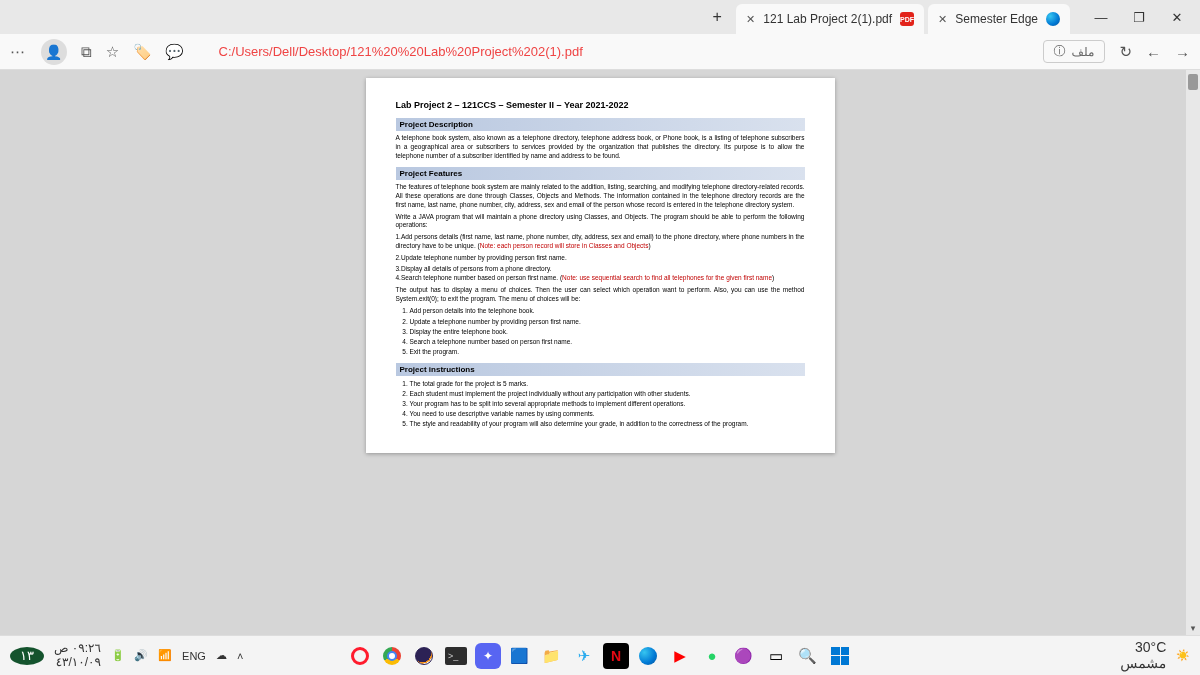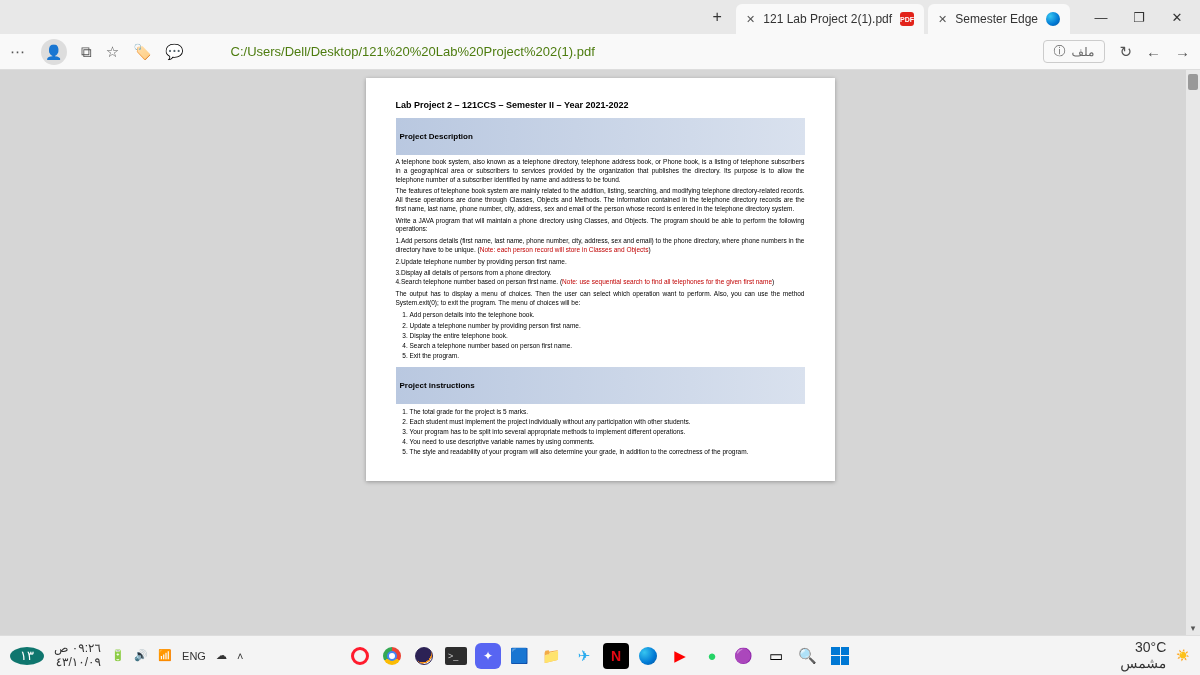--- a/index.html
+++ b/index.html
@@ -12,50 +12,50 @@
 .tab .x { font-size:11px; color:#555; }
 .tab.pdf { background:#f9f9f9; }
 .favicon { width:14px; height:14px; border-radius:3px; display:inline-block; }
 .edge-icon { background:radial-gradient(circle at 30% 30%, #36c5f0 0%, #0078d4 60%, #0b5394 100%); border-radius:50%; }
 .pdf-icon { background:#e2231a; color:#fff; font-size:7px; font-weight:bold; display:flex; align-items:center; justify-content:center; }
 .new-tab { display:flex; align-items:center; justify-content:center; width:30px; font-size:16px; color:#333; }
 
 
 .addr-bar { height:36px; background:#f9f9f9; display:flex; align-items:center; flex-direction:row-reverse; padding:0 10px; gap:14px; border-bottom:1px solid #ddd; }
 .addr-bar .icon { color:#555; font-size:15px; }
-.addr-text { flex:0 1 auto; font-size:13px; color:#4d7c0f; margin-right:auto; margin-left:32px; }
+.addr-text { flex:0 1 auto; font-size:13px; color:#ef4444; margin-right:auto; margin-left:20px; }
 .file-chip { font-size:12px; color:#666; border:1px solid #ccc; border-radius:4px; padding:2px 10px; display:flex; align-items:center; gap:6px; }
 .avatar { width:26px; height:26px; background:#ddd; border-radius:50%; display:flex; align-items:center; justify-content:center; color:#888; font-size:14px; }
 .dots { font-size:16px; letter-spacing:2px; }
 
 
 .viewport { position:absolute; top:70px; left:0; right:0; bottom:40px; background:#d6d6d6; overflow:hidden; }
 .scroll-track { position:absolute; right:0; top:0; bottom:0; width:14px; background:#e8e8e8; }
 .scroll-thumb { position:absolute; right:2px; top:4px; width:10px; height:16px; background:#999; border-radius:2px; }
 .scroll-arrow { position:absolute; right:0; width:14px; height:14px; display:flex; align-items:center; justify-content:center; font-size:9px; color:#555; }
 .page { width:469px; background:#fff; margin:8px auto 0; box-shadow:0 1px 4px rgba(0,0,0,0.3); padding:22px 30px 24px; font-family:"Times New Roman", serif; color:#000; }
 .doc-head { font-size:9px; font-weight:bold; margin-bottom:8px; }
 .doc-title { font-family:Arial,sans-serif; font-weight:900; font-size:13px; display:flex; align-items:center; gap:6px; margin-bottom:10px; }
 .phone-img { width:24px; height:18px; background:#222; border-radius:3px 3px 6px 6px; position:relative; }
 .phone-img::before { content:""; position:absolute; top:-4px; left:2px; right:2px; height:6px; background:#111; border-radius:4px; }
-.sec-head { background:linear-gradient(to right,#b9c8e0,#d9e1ee); font-size:8px; font-weight:bold; padding:14px 4px; margin:7px 0 3px; }
+.sec-head { background:linear-gradient(to right,#b9c8e0,#d9e1ee); font-size:8px; font-weight:bold; padding:2px 4px; margin:7px 0 3px; }
 .para { font-size:6.5px; text-align:justify; line-height:1.35; margin-bottom:3px; }
 .para .note { color:#c00000; }
 .list { font-size:6.5px; padding-left:14px; line-height:1.4; }
 .list li { margin-bottom:1px; }
 
 
 .taskbar { position:absolute; bottom:0; left:0; right:0; height:40px; background:#f4f4f4; border-top:1px solid #ddd; display:flex; align-items:center; padding:0 10px; gap:4px; }
 .taskbar .center-apps { position:absolute; left:50%; transform:translateX(-50%); display:flex; gap:6px; align-items:center; }
 .tb-icon { width:26px; height:26px; display:flex; align-items:center; justify-content:center; font-size:15px; border-radius:4px; }
 .tb-right { margin-left:auto; display:flex; align-items:center; gap:10px; font-size:11px; color:#333; }
 .tb-left { display:flex; align-items:center; gap:10px; font-size:11px; color:#333; }
 .clock { text-align:right; line-height:1.1; font-size:12px; }
 .weather { text-align:right; line-height:1.1; font-size:14px; }
-.notif-badge { width:34px; height:18px; background:#0f766e; color:#fff; border-radius:50%; font-size:13px; display:flex; align-items:center; justify-content:center; }
+.notif-badge { width:34px; height:18px; background:#14532d; color:#fff; border-radius:50%; font-size:13px; display:flex; align-items:center; justify-content:center; }
 .win-logo { width:18px; height:18px; display:grid; grid-template-columns:1fr 1fr; grid-template-rows:1fr 1fr; gap:1px; }
 .win-logo span:nth-child(1){background:#0078d4;} .win-logo span:nth-child(2){background:#0078d4;} .win-logo span:nth-child(3){background:#0078d4;} .win-logo span:nth-child(4){background:#0078d4;}
 .chrome { width:18px; height:18px; border-radius:50%; background:conic-gradient(#ea4335 0 120deg,#fbbc05 120deg 240deg,#34a853 240deg 360deg); position:relative;}
 .chrome::after{content:"";position:absolute;inset:4px;background:#fff;border-radius:50%;border:2px solid #4285f4;}
 .netflix{background:#000;color:#e50914;font-weight:bold;font-size:14px;}
 .yt{color:#f00;}
 .wa{color:#25d366;}
 .tg{color:#2aabee;}
 .edge-tb{width:18px;height:18px;border-radius:50%;background:radial-gradient(circle at 30% 30%,#36c5f0 0%,#0078d4 60%,#0b5394 100%);}
 .discord{background:#5865f2;color:#fff;border-radius:6px;font-size:12px;}
@@ -102,20 +102,21 @@
   <span class="icon dots">⋯</span>
 </div>
 
 <div class="viewport">
   <div class="page">
     <div class="doc-head">Lab Project 2 – 121CCS – Semester II – Year 2021-2022</div>
 
     <div class="sec-head">Project Description</div>
     <div class="para">A telephone book system, also known as a telephone directory, telephone address book, or Phone book, is a listing of telephone subscribers in a geographical area or subscribers to services provided by the organization that publishes the directory. Its purpose is to allow the telephone number of a subscriber identified by name and address to be found.</div>
 
+    <div class="sec-head">Project Features</div>
     <div class="para">The features of telephone book system are mainly related to the addition, listing, searching, and modifying telephone directory-related records. All these operations are done through Classes, Objects and Methods. The information contained in the telephone directory records are the first name, last name, phone number, city, address, sex and email of the person whose record is entered in the telephone directory system.</div>
 
     <div class="para">Write a JAVA program that will maintain a phone directory using Classes, and Objects. The program should be able to perform the following operations:</div>
     <div class="para"><span>1.Add persons details (first name, last name, phone number, city, address, sex and email) to the phone directory, where phone numbers in the directory have to be unique. (</span><span class="note">Note: each person record will store in Classes and Objects</span><span>)</span></div>
     <div class="para">2.Update telephone number by providing person first name.</div>
     <div class="para"><span>3.Display all details of persons from a phone directory.</span><br><span>4.Search telephone number based on person first name. (</span><span class="note">Note: use sequential search to find all telephones for the given first name</span><span>)</span></div>
 
     <div class="para"><span>The output has to display a menu of choices. Then the user can select which operation want to perform. Also, you can use the method System.exit(0); to exit the program. The menu of choices will be:</span></div>
     <ol class="list">
       <li>Add person details into the telephone book.</li>

